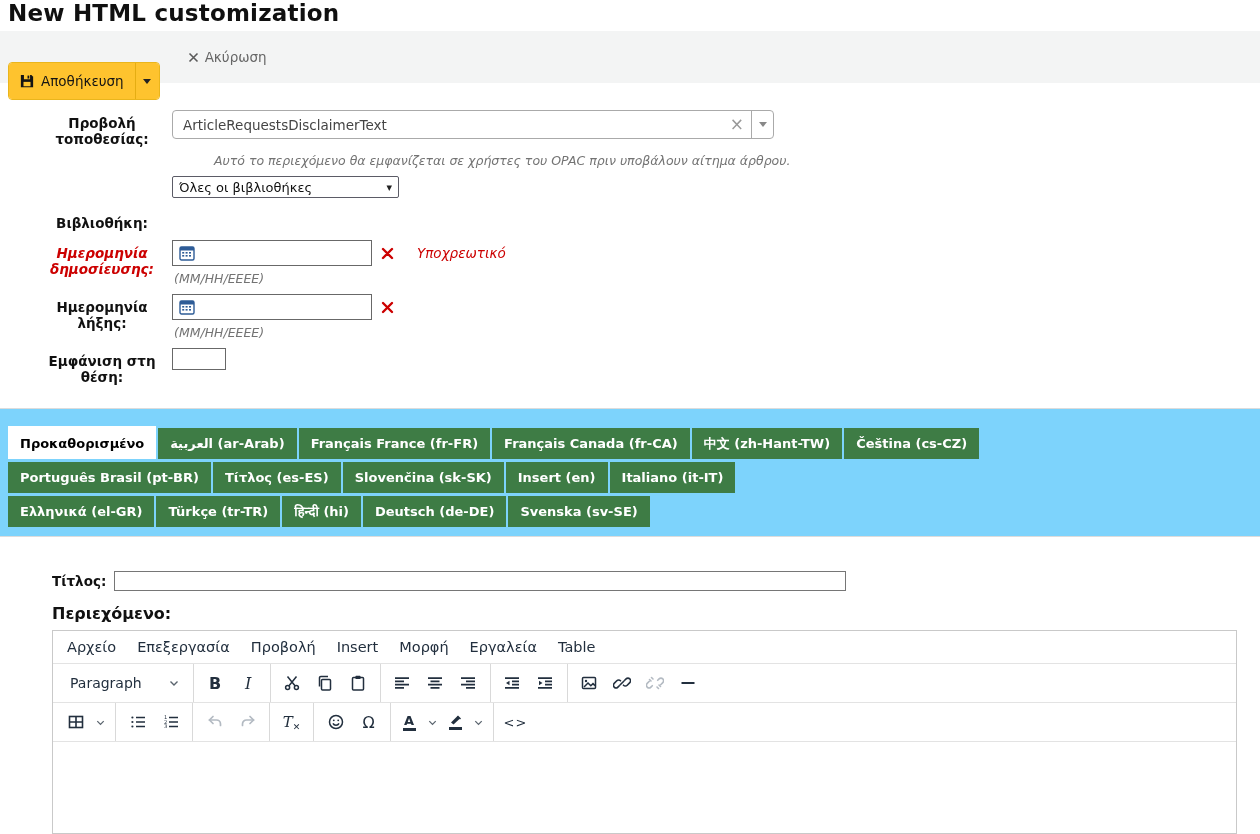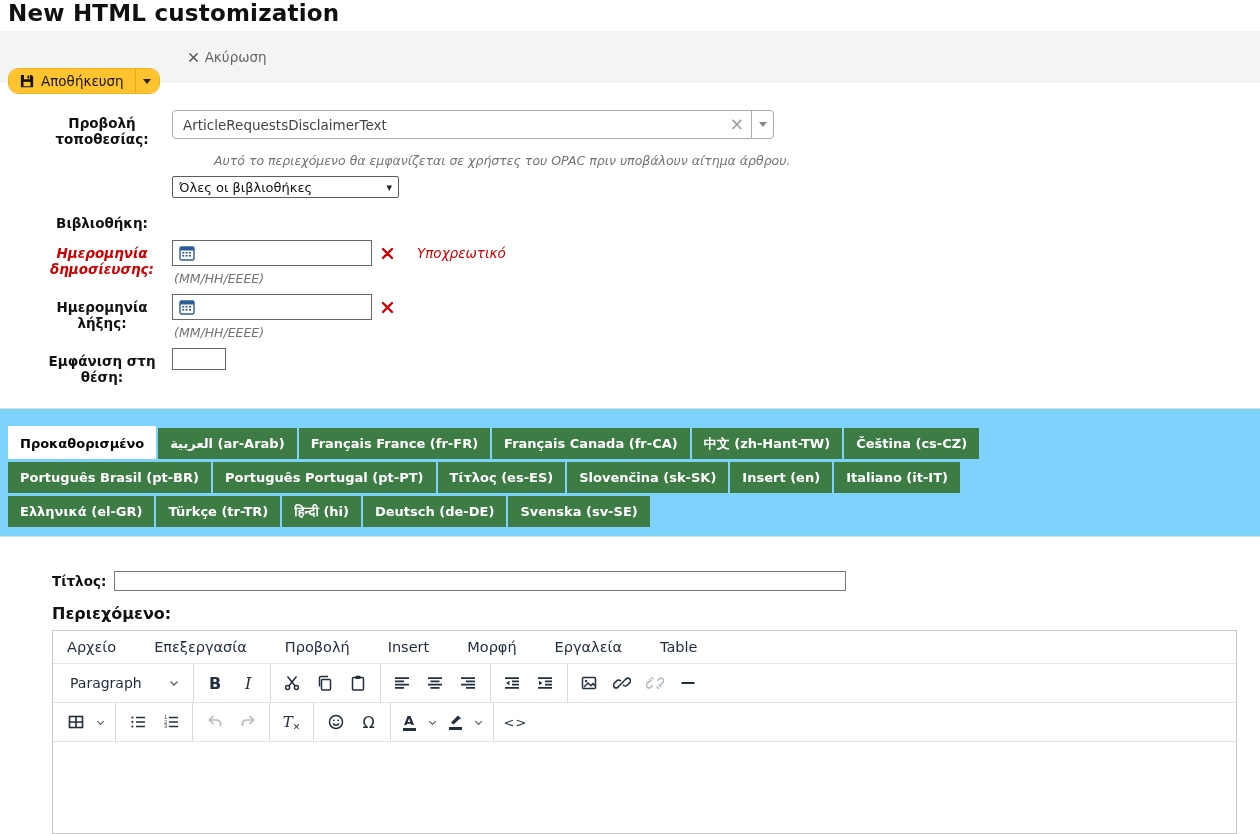--- a/index.html
+++ b/index.html
@@ -2,21 +2,21 @@
 <html><head>
 <meta charset="utf-8">
 <style>
   * { box-sizing: border-box; margin: 0; padding: 0; }
   html,body { width:1260px; height:834px; background:#fff; overflow:hidden; }
   body { font-family:"DejaVu Sans","Liberation Sans",sans-serif; color:#111; position:relative; }
 
   
   .page-title { font-size:23px; font-weight:bold; color:#101010; margin:0 0 5px 8px; line-height:26px; letter-spacing:.2px; }
   .top-toolbar { background:#f3f4f4; height:52px; display:flex; align-items:center; padding-left:8px; }
-  .btn-save-group { display:flex; height:26px; border-radius:10px; overflow:hidden; border:1px solid #eab51c; cursor:pointer;margin-top:48px; }
+  .btn-save-group { display:flex; height:38px; border-radius:4px; overflow:hidden; border:1px solid #eab51c; cursor:pointer;margin-top:48px; }
   .btn-save-main { background:#fec32e; display:flex; align-items:center; gap:7px; padding:0 11px; font-size:13.5px; color:#141414; }
   .btn-save-caret { background:#fec32e; width:24px; display:flex; align-items:center; justify-content:center; border-left:1px solid #e5ad12; }
   .caret-down { width:0;height:0;border-left:4px solid transparent;border-right:4px solid transparent;border-top:5px solid #222; }
   .cancel-link { margin-left:28px; color:#666; font-size:13.5px; display:flex; align-items:center; gap:6px; cursor:pointer; }
 
   
   .form-area { padding:27px 0 14px 42px; }
   .form-row { display:flex; margin-bottom:9px; }
   .f-label { width:120px; flex-shrink:0; text-align:center; font-weight:bold; font-size:13.5px; line-height:16px; padding-top:5px; color:#111; }
   .f-label.required { color:#c00; font-style:italic; }
@@ -49,21 +49,21 @@
   .tab.active { background:#fff; color:#000; margin-top:-2px; padding-top:10px; }
 
   
   .content-area { padding:34px 0 0 52px; }
   .title-row { display:flex; align-items:center; }
   .title-row .lbl { font-weight:bold; font-size:13.5px; }
   .title-input { margin-left:8px; width:732px; height:20px; border:1px solid #767676; font-size:13px; padding:0 4px; }
   .content-lbl { font-weight:bold; font-size:16px; margin:13px 0 7px 0; }
 
   .editor { width:1185px; border:1px solid #c9c9c9; background:#fff; }
-  .menubar { display:flex; align-items:center; gap:38px; padding:8px 14px; font-size:14.5px; color:#222f3e; }
+  .menubar { display:flex; align-items:center; gap:21px; padding:8px 14px; font-size:14.5px; color:#222f3e; }
   .menubar span { cursor:pointer; }
   .tb-row { display:flex; align-items:stretch; border-top:1px solid #e3e3e3; height:39px; padding:0 4px; }
   .tb-group { display:flex; align-items:center; padding:0 5px; border-right:1px solid #d9d9d9; }
   .tb-group:last-child { border-right:none; }
   .tb-btn { width:33px; height:30px; display:flex; align-items:center; justify-content:center; cursor:pointer; color:#222f3e; border-radius:3px; }
   .tb-btn.disabled { color:#b3bac2; cursor:default; }
   .tb-btn svg { display:block; }
   .para-select { display:flex; align-items:center; gap:26px; padding:0 8px; font-size:14px; color:#222f3e; cursor:pointer; min-width:112px; }
   .mini-chev { display:flex; align-items:center; }
   .glyph-b { font-weight:bold; font-size:16px; }
@@ -212,21 +212,20 @@
   <div class="tab-row">
     <span class="tab active">Προκαθορισμένο</span>
     <span class="tab">العربية (ar-Arab)</span>
     <span class="tab">Français France (fr-FR)</span>
     <span class="tab">Français Canada (fr-CA)</span>
     <span class="tab">中文 (zh-Hant-TW)</span>
     <span class="tab">Čeština (cs-CZ)</span>
   </div>
   <div class="tab-row">
     <span class="tab">Português Brasil (pt-BR)</span>
-    <span class="tab">Português Portugal (pt-PT)</span>
     <span class="tab">Τίτλος (es-ES)</span>
     <span class="tab">Slovenčina (sk-SK)</span>
     <span class="tab">Insert (en)</span>
     <span class="tab">Italiano (it-IT)</span>
   </div>
   <div class="tab-row" style="margin-bottom:0;">
     <span class="tab">Ελληνικά (el-GR)</span>
     <span class="tab">Türkçe (tr-TR)</span>
     <span class="tab">हिन्दी (hi)</span>
     <span class="tab">Deutsch (de-DE)</span>

